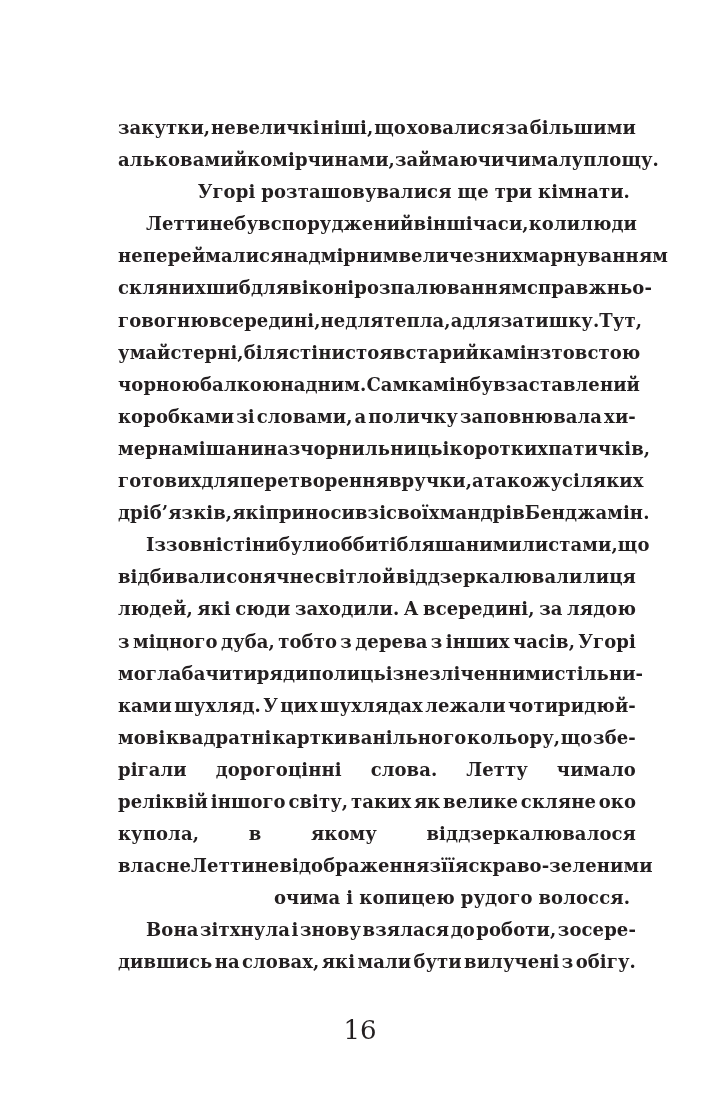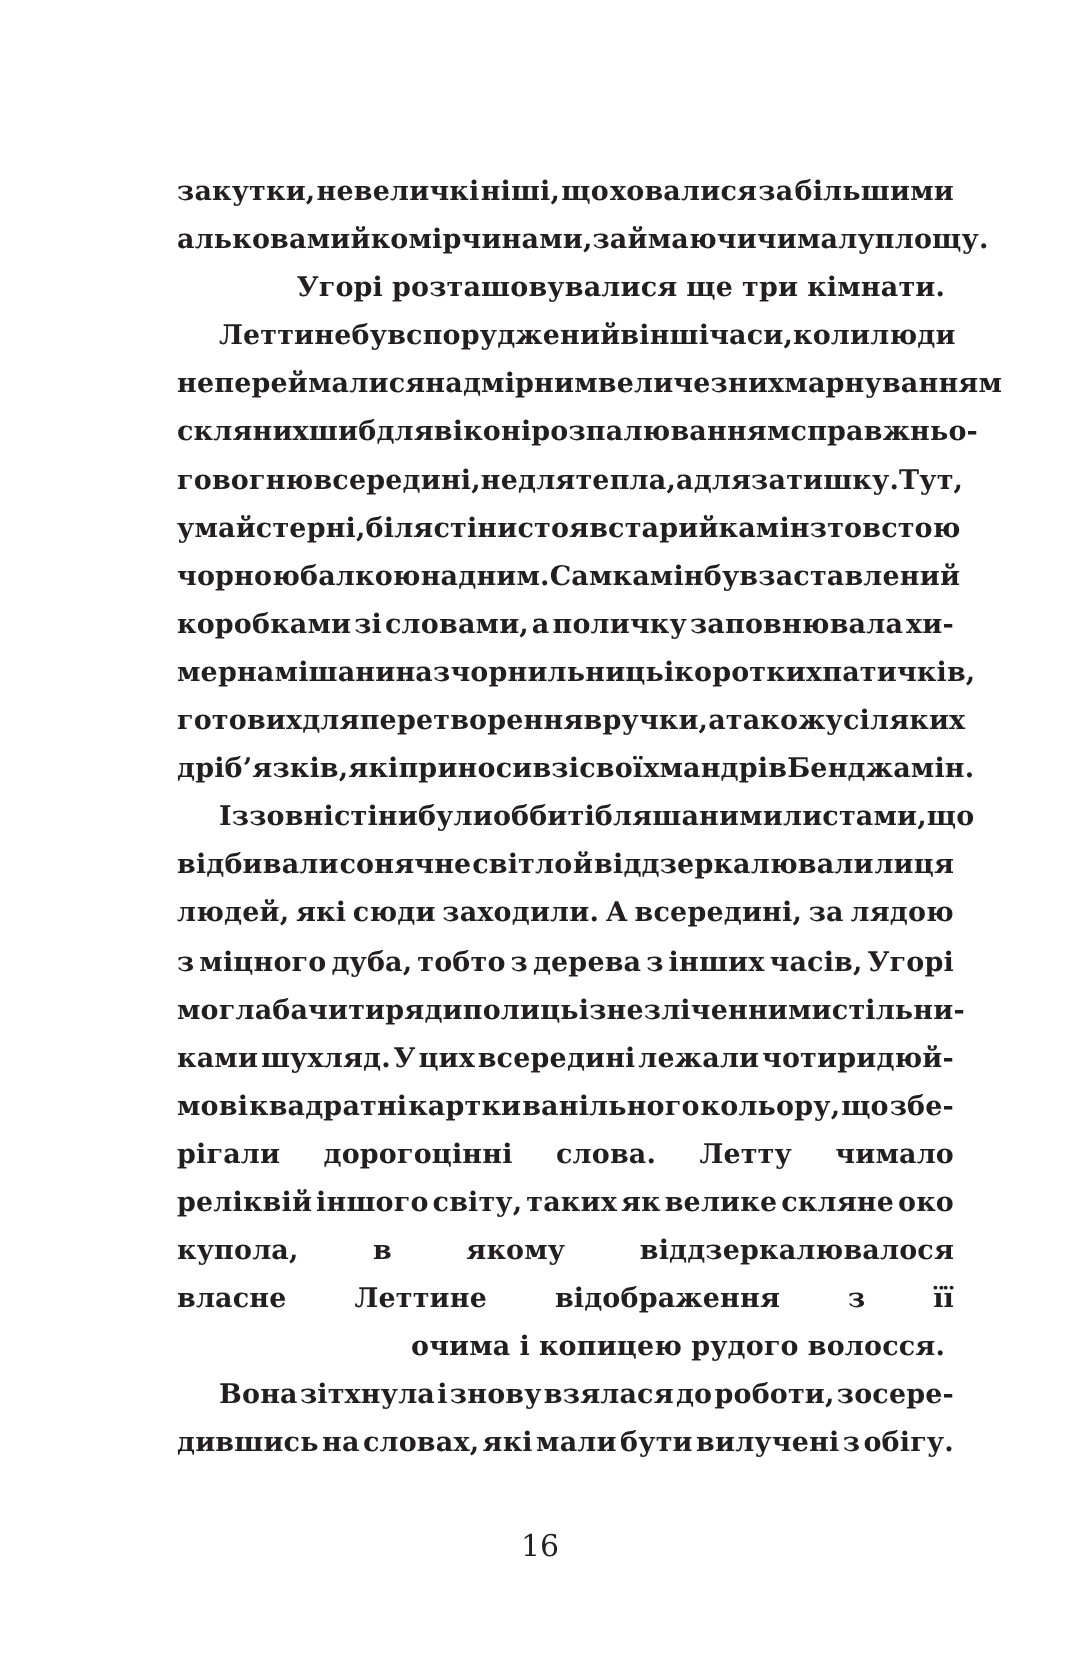--- a/index.html
+++ b/index.html
@@ -16,21 +16,21 @@
     text-align: justify; text-align-last: justify; white-space: nowrap;
     display: flex; justify-content: space-between;
     letter-spacing: 0.1px;
     font-weight: bold;
   }
   .line.indent { padding-left: 28px; }
   .line.last { justify-content: flex-end; }
   .line.last span.w { margin-right: 6px; }
   .page-number {
     position: absolute; left: 0; width: 720px; top: 1015px; text-align: center;
-    font-size: 20px; line-height: 30px;
+    font-size: 26px; line-height: 30px;
   }
 </style>
 </head>
 <body>
 
 <div class="page-text" id="body">
     <div class="line">
       <span class="w">закутки,</span>
       <span class="w">невеличкі</span>
       <span class="w">ніші,</span>
@@ -196,21 +196,21 @@
       <span class="w">полиць</span>
       <span class="w">із</span>
       <span class="w">незліченними</span>
       <span class="w">стільни-</span>
     </div>
     <div class="line">
       <span class="w">ками</span>
       <span class="w">шухляд.</span>
       <span class="w">У</span>
       <span class="w">цих</span>
-      <span class="w">всередині</span>
+      <span class="w">шухлядах</span>
       <span class="w">лежали</span>
       <span class="w">чотиридюй-</span>
     </div>
     <div class="line">
       <span class="w">мові</span>
       <span class="w">квадратні</span>
       <span class="w">картки</span>
       <span class="w">ванільного</span>
       <span class="w">кольору,</span>
       <span class="w">що</span>
@@ -238,20 +238,21 @@
       <span class="w">в</span>
       <span class="w">якому</span>
       <span class="w">віддзеркалювалося</span>
     </div>
     <div class="line">
       <span class="w">власне</span>
       <span class="w">Леттине</span>
       <span class="w">відображення</span>
       <span class="w">з</span>
       <span class="w">її</span>
+      <span class="w">яскраво-зеленими</span>
     </div>
     <div class="line last">
       <span class="w">очима</span>
       <span class="w">і</span>
       <span class="w">копицею</span>
       <span class="w">рудого</span>
       <span class="w">волосся.</span>
     </div>
     <div class="line indent">
       <span class="w">Вона</span>

